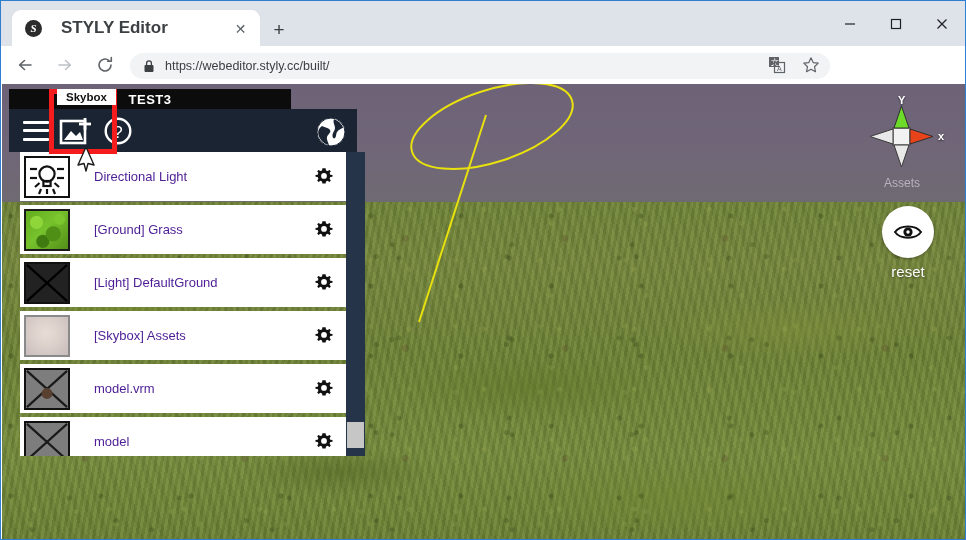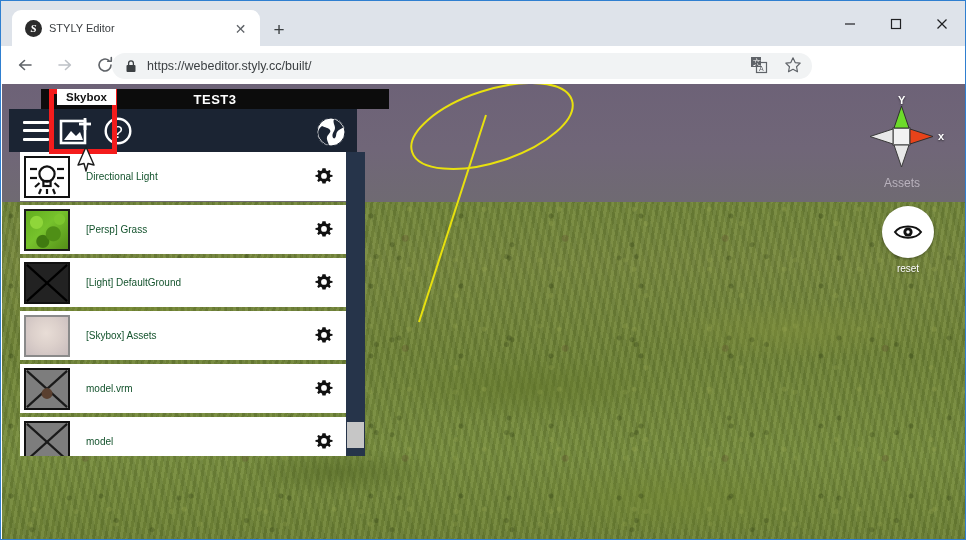--- a/index.html
+++ b/index.html
@@ -29,22 +29,22 @@
   }
   .tab-favicon {
     margin-left: 13px; width: 17px; height: 17px; border-radius: 50%;
     background: #2b2b2b;
     display: flex; align-items: center; justify-content: center;
     color: #ffffff; font-size: 11px; font-style: italic; font-weight: bold;
     font-family: "Liberation Serif", serif;
     line-height: 1;
   }
   .tab-title {
-    margin-left: 7px; font-size: 11px; color: #3c4043;
-    white-space: nowrap; overflow: hidden;
+    margin-left: 19px; font-size: 17px; color: #3c4043;
+    white-space: nowrap; overflow: hidden; font-weight: bold;
   }
   .tab-close {
     position: absolute; right: 12px; top: 11px;
     width: 15px; height: 15px; color: #5f6368; font-size: 14px;
     display: flex; align-items: center; justify-content: center;
     line-height: 1;
   }
   .newtab {
     position: absolute; left: 266px; top: 16px;
     width: 24px; height: 24px; color: #3c4043; font-size: 19px;
@@ -66,21 +66,21 @@
     background: #ffffff;
     display: flex; align-items: center;
   }
   .nav-btn {
     width: 32px; height: 32px; margin-left: 8px;
     display: flex; align-items: center; justify-content: center;
     color: #5f6368;
   }
   .nav-btn.fwd { color: #bdc1c6; }
   .omnibox {
-    position: absolute; left: 111px; top: 7px;
+    position: absolute; left: 129px; top: 7px;
     width: 700px; height: 26px;
     background: #f1f3f4; border-radius: 13px;
     display: flex; align-items: center;
   }
   .lock-icon { margin-left: 13px; color: #3c4043; display: flex; }
   .url-text {
     margin-left: 10px; font-size: 12.5px; color: #3c4043;
     white-space: nowrap;
   }
   .omni-actions {
@@ -151,32 +151,32 @@
     position: absolute; right: 29px; top: 122px;
     width: 56px; text-align: center;
   }
   .reset-circle {
     width: 52px; height: 52px; border-radius: 50%;
     background: #ffffff; margin: 0 auto;
     display: flex; align-items: center; justify-content: center;
     box-shadow: 0 1px 3px rgba(0,0,0,.35);
   }
   .reset-label {
-    margin-top: 5px; color: #ffffff; font-size: 10px;
+    margin-top: 5px; color: #ffffff; font-size: 15px;
     text-shadow: 0 1px 2px rgba(0,0,0,.45);
   }
 
   
   .panel {
     position: absolute; left: 7px; top: 5px; width: 348px; height: 367px;
   }
   .panel-titlebar {
-    position: absolute; left: 0; top: 0; width: 348px; height: 20px;
+    position: absolute; left: 0; top: 0; width: 282px; height: 20px;
     background: #0c0c0c;
-    display: flex; align-items: center; justify-content: center; margin-left: 32px;
+    display: flex; align-items: center; justify-content: center;
   }
   .panel-title {
     color: #ffffff; font-size: 13px; font-weight: bold; letter-spacing: .5px;
   }
   .panel-toolbar {
     position: absolute; left: 0; top: 20px; width: 348px; height: 43px;
     background: #1b2433;
     display: flex; align-items: center;
   }
   .hamburger {
@@ -231,21 +231,21 @@
       linear-gradient(135deg, #63ad1f 0%, #76c22c 45%, #548f18 100%);
   }
   .thumb.dark { background: #222222; }
   .thumb.gray { background: #7d7d7d; }
   .thumb.skybox {
     background: radial-gradient(ellipse at 48% 42%, #e8ddd6 0%, #dcd0cb 45%, #c8bcbd 100%);
     border-color: #8a8a8a;
   }
   .thumb-x { position: absolute; left: 0; top: 0; width: 100%; height: 100%; }
   .row-label {
-    margin-left: 16px; font-size: 10px; color: #14532d;
+    margin-left: 24px; font-size: 13px; color: #4c1d95;
     white-space: nowrap; overflow: hidden;
   }
   .gear {
     position: absolute; right: 12px; top: 50%; transform: translateY(-50%);
     width: 20px; height: 20px;
   }
   .scrollbar-track {
     position: absolute; left: 337px; top: 63px;
     width: 19px; height: 304px; background: #26344a;
   }
@@ -446,21 +446,21 @@
                        L16.3 10.1 L15.6 11.7 L16.8 13.6 L15.5 14.9 L13.6 13.7 L12 14.4 L11.6 16.6 L10 16.6 L8.4 16.6
                        L8 14.4 L6.4 13.7 L4.5 14.9 L3.2 13.6 L4.4 11.7 L3.7 10.1 L1.5 9.7 L1.5 8.1 L3.7 7.7 L4.4 6.1
                        L3.2 4.2 L4.5 2.9 L6.4 4.1 L8 3.4 L8.4 1.2 Z" fill="#111111"></path>
               <circle cx="10" cy="8.9" r="2.9" fill="#ffffff"></circle>
             </svg>
           </span>
         </div>
 
         <div class="row">
           <div class="thumb grass"></div>
-          <span class="row-label">[Persp] Grass</span>
+          <span class="row-label">[Ground] Grass</span>
           <span class="gear">
             <svg width="20" height="20" viewBox="0 0 20 20">
               <path d="M10 1.2 L11.6 1.2 L12 3.4 L13.6 4.1 L15.5 2.9 L16.8 4.2 L15.6 6.1 L16.3 7.7 L18.5 8.1 L18.5 9.7
                        L16.3 10.1 L15.6 11.7 L16.8 13.6 L15.5 14.9 L13.6 13.7 L12 14.4 L11.6 16.6 L10 16.6 L8.4 16.6
                        L8 14.4 L6.4 13.7 L4.5 14.9 L3.2 13.6 L4.4 11.7 L3.7 10.1 L1.5 9.7 L1.5 8.1 L3.7 7.7 L4.4 6.1
                        L3.2 4.2 L4.5 2.9 L6.4 4.1 L8 3.4 L8.4 1.2 Z" fill="#111111"></path>
               <circle cx="10" cy="8.9" r="2.9" fill="#ffffff"></circle>
             </svg>
           </span>
         </div>

